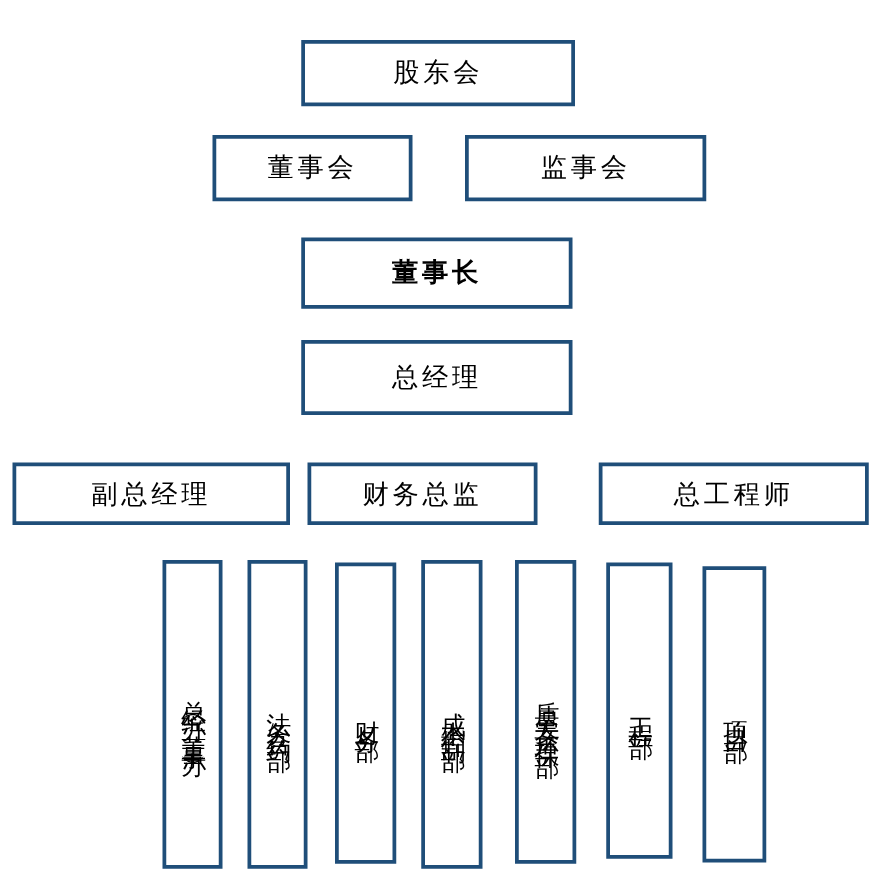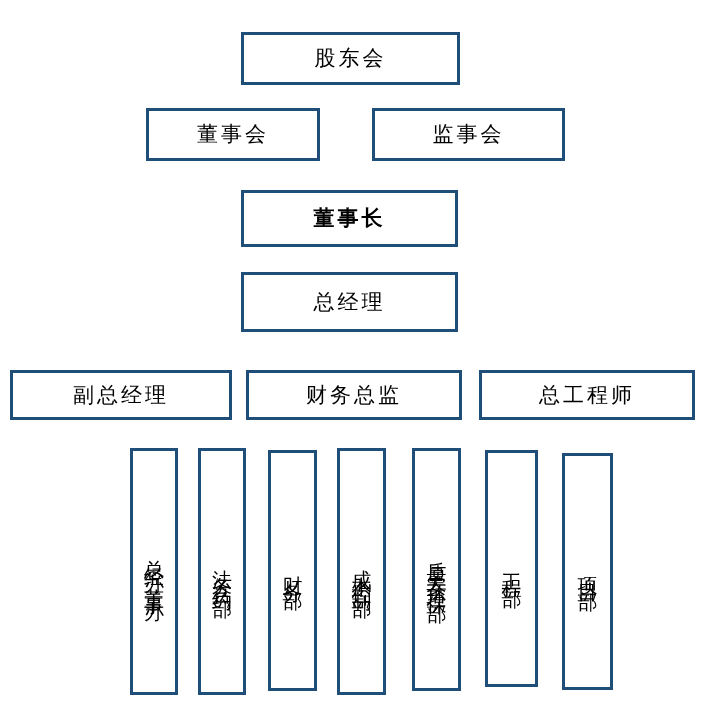--- a/index.html
+++ b/index.html
@@ -45,29 +45,29 @@
     writing-mode: vertical-rl;
     text-orientation: upright;
     display: block;
   }
   .node-label {
     display: block;
   }
   
   #n-shareholders { left: 241px; top: 32px;  width: 219px; height: 53px; }
   
-  #n-board        { left: 146px; top: 108px; width: 174px; height: 53px; text-align: right; }
+  #n-board        { left: 170px; top: 108px; width: 160px; height: 53px; text-align: right; }
   #n-supervisors  { left: 372px; top: 108px; width: 193px; height: 53px; }
   
   #n-chairman     { left: 241px; top: 190px; width: 217px; height: 57px; font-weight: bold; }
   
   #n-gm           { left: 241px; top: 272px; width: 217px; height: 60px; }
   
   #n-deputy-gm    { left: 10px;  top: 370px; width: 222px; height: 50px; }
-  #n-cfo          { left: 246px; top: 370px; width: 216px; height: 50px; }
+  #n-cfo          { left: 246px; top: 370px; width: 184px; height: 50px; }
   #n-chief-eng    { left: 467px; top: 370px; width: 216px; height: 50px; margin-left: 12px; }
   
   #d-gm-office    { left: 130px; top: 448px; width: 48px;  height: 247px; }
   #d-legal        { left: 198px; top: 448px; width: 48px;  height: 247px; }
   #d-finance      { left: 268px; top: 450px; width: 49px;  height: 241px; }
   #d-cost         { left: 337px; top: 448px; width: 49px;  height: 247px; }
   #d-qhse         { left: 412px; top: 448px; width: 49px;  height: 243px; }
   #d-engineering  { left: 485px; top: 450px; width: 53px;  height: 237px; }
   #d-project      { left: 562px; top: 453px; width: 51px;  height: 237px; }
 </style>

